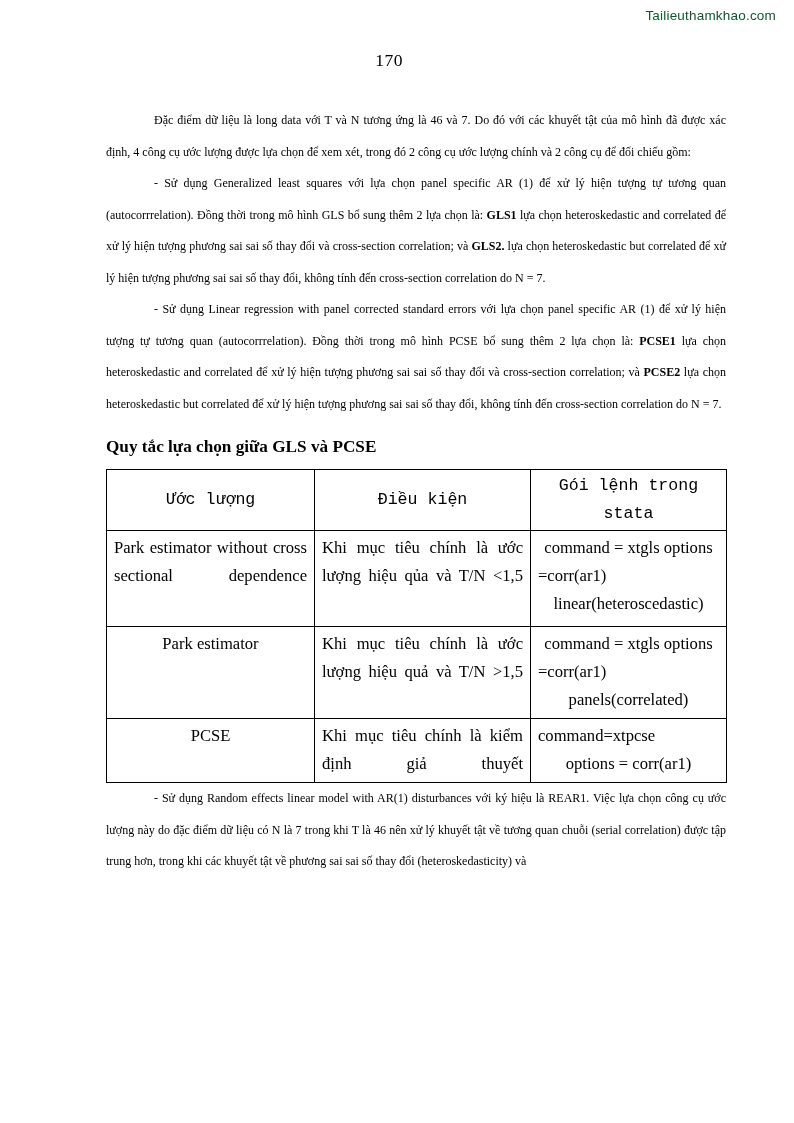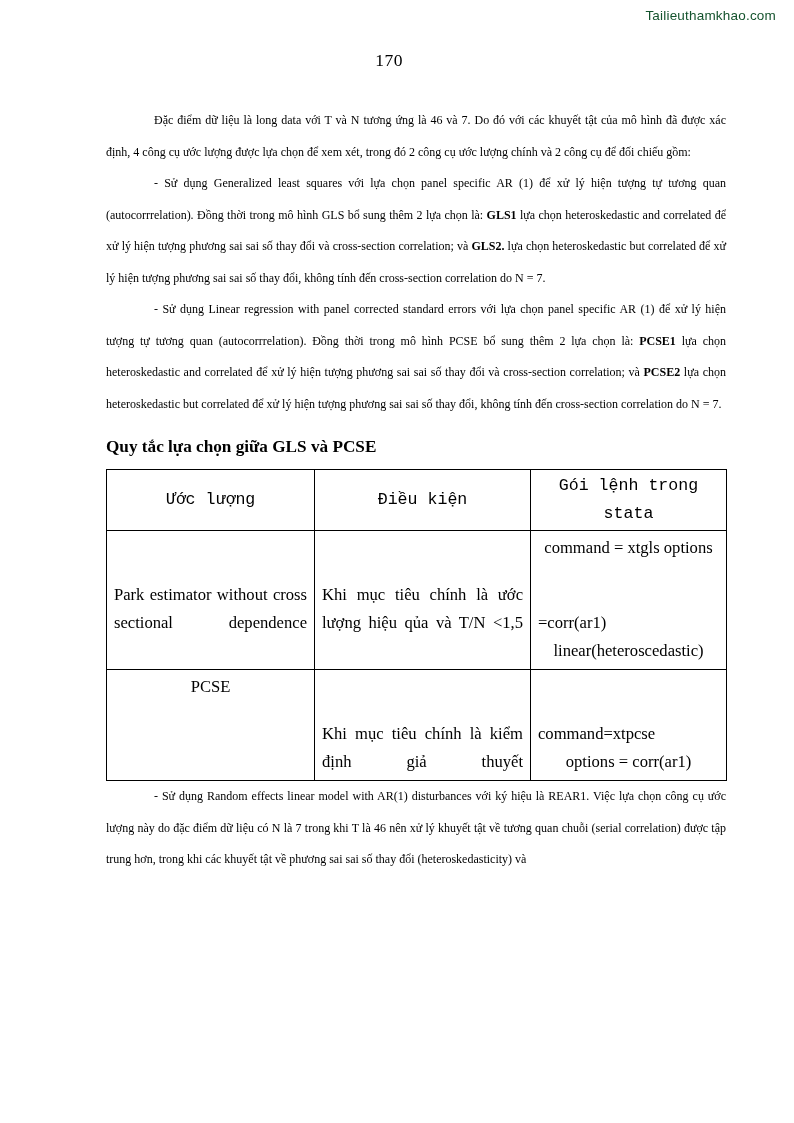--- a/index.html
+++ b/index.html
@@ -91,21 +91,20 @@
   }
   table.rule-table tbody td {
     text-align: justify;
     text-justify: inter-word;
   }
   
   table.rule-table tbody td .jline {
     display: block;
     text-align: justify;
     text-align-last: justify;
-    margin-top: 47px;
   }
   table.rule-table tbody td .nline {
     display: block;
     text-align: center;
   }
   col.c1 { width: 208px; }
   col.c2 { width: 216px; }
   col.c3 { width: 196px; }
 
   .row-h1 { height: 96px; }
@@ -156,20 +155,33 @@
           </td>
           <td>
             <span class="jline">Khi mục tiêu chính là ước lượng hiệu qủa và T/N &lt;1,5</span>
           </td>
           <td>
             <span class="nline">command = xtgls options</span>
             <span class="jline"><span>=</span><span>corr(ar1)</span></span>
             <span class="nline">linear(heteroscedastic)</span>
           </td>
         </tr>
+        <tr class="row-h2">
+          <td>
+            <span class="nline"> Park estimator</span>
+          </td>
+          <td>
+            <span class="jline">Khi mục tiêu chính là ước lượng hiệu quả và T/N &gt;1,5</span>
+          </td>
+          <td>
+            <span class="nline">command = xtgls options</span>
+            <span class="jline"><span>=</span><span>corr(ar1)</span></span>
+            <span class="nline">panels(correlated)</span>
+          </td>
+        </tr>
         <tr class="row-h3">
           <td>
             <span class="nline">PCSE</span>
           </td>
           <td>
             <span class="jline">Khi mục tiêu chính là kiểm định giả thuyết</span>
           </td>
           <td>
             <span class="jline"><span>command</span><span>=</span><span>xtpcse</span></span>
             <span class="nline">options = corr(ar1)</span>

